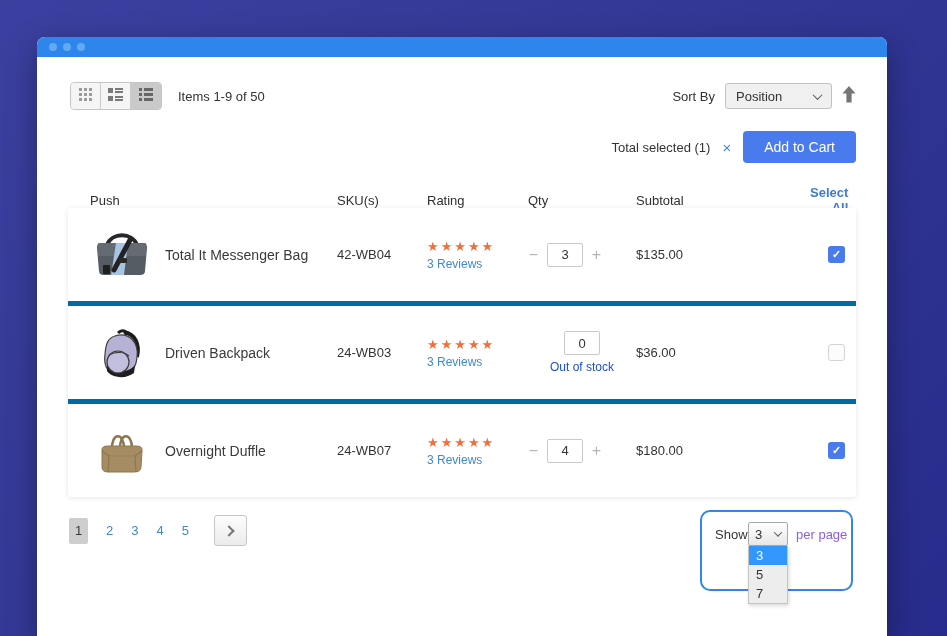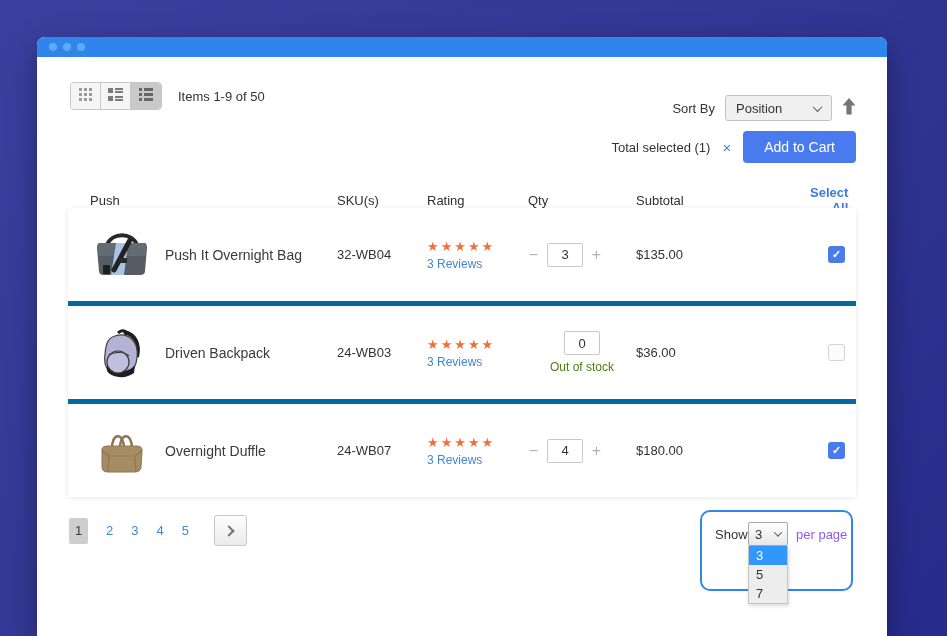--- a/index.html
+++ b/index.html
@@ -22,21 +22,21 @@
   .view-switcher { position:absolute; left:33px; top:45px; display:flex;
                    border:1px solid #c6c6c6; border-radius:4px; overflow:hidden;
                    background:#f5f5f5; }
   .vs-seg { width:30px; height:26px; display:flex; align-items:center; justify-content:center;
             background:#f5f5f5; border:none; border-right:1px solid #c9c9c9; cursor:pointer; }
   .vs-seg:last-child { border-right:none; }
   .vs-seg.selected { background:#c9c9c9; }
 
   .items-count { position:absolute; left:141px; top:52px; font-size:13px; color:#333; }
 
-  .sort-group { position:absolute; right:31px; top:46px; display:flex; align-items:center; gap:10px;margin-top:12px; }
+  .sort-group { position:absolute; right:31px; top:46px; display:flex; align-items:center; gap:10px; }
   .sort-label { font-size:13px; color:#333; }
   .select { display:flex; align-items:center; justify-content:space-between;
             border:1px solid #c2c2c2; border-radius:3px; background:#f0f0f0;
             font-size:13px; color:#333; cursor:pointer; }
   .sort-select { width:107px; height:26px; padding:4px 10px;justify-content:space-between; }
   .chev { width:7px; height:7px; border-right:1.5px solid #555; border-bottom:1.5px solid #555;
           transform:rotate(45deg) translate(-1px,-1px); display:inline-block; }
   .sort-dir { display:inline-flex; cursor:pointer; }
 
   
@@ -67,21 +67,21 @@
   .c-sku { font-size:13px; color:#333; }
   .c-rating { display:flex; flex-direction:column; gap:3px; }
   .stars { color:#f0703d; font-size:13px; letter-spacing:2px; }
   .reviews { color:#4187d3; font-size:12px; text-decoration:none; cursor:pointer; }
   .c-qty { display:flex; align-items:center; }
   .c-qty.stacked { flex-direction:column; justify-content:center; gap:5px; }
   .step { color:#b3b3b3; font-size:16px; width:11px; text-align:center; cursor:pointer; user-select:none; }
   .qty-input { width:36px; height:24px; border:1px solid #c9c9c9; border-radius:2px;
                text-align:center; font-size:13px; color:#333; font-family:inherit; margin:0 8px; }
   .c-qty.stacked .qty-input { margin:0; }
-  .oos { font-size:12px; color:#4d7c0f; }
+  .oos { font-size:12px; color:#1d4ed8; }
   .c-sub { font-size:13px; color:#333; }
   .c-check { display:flex; justify-content:flex-end; padding-right:11px; }
   .checkbox { width:17px; height:17px; border-radius:3px; display:flex;
               align-items:center; justify-content:center; cursor:pointer; }
   .checkbox.checked { background:#497bec; }
   .checkbox.checked span { color:#fff; font-size:11px; font-weight:bold; }
   .checkbox.unchecked { background:#fcfcfc; border:1px solid #d4d4d4; }
 
   
   .pagination { position:absolute; left:32px; top:478px; display:flex; align-items:center; }
@@ -210,22 +210,22 @@
           <svg width="58" height="54" viewBox="0 0 58 54">
             <path d="M14 17 C19 4 39 4 44 17" stroke="#26282b" stroke-width="4" fill="none"></path>
             <path d="M7 15 L51 15 Q54 15 54 20 L52 43 Q52 47 47 47 L11 47 Q6 47 6 43 L4 20 Q4 15 7 15 Z" fill="#565c63"></path>
             <rect x="5" y="15" width="48" height="13" rx="2" fill="#656b72"></rect>
             <polygon points="23,15 35,15 31,47 18,47" fill="#a9c3e3"></polygon>
             <path d="M37 12 L21 42" stroke="#222" stroke-width="5" stroke-linecap="round"></path>
             <rect x="10" y="37" width="7" height="9" rx="1" fill="#1f1f1f"></rect>
             <rect x="26" y="30" width="8" height="5" rx="1" fill="#2a2a2a"></rect>
           </svg>
         </div>
-        <div class="cell c-name">Push It Overnight Bag</div>
-        <div class="cell c-sku">32-WB04</div>
+        <div class="cell c-name">Total It Messenger Bag</div>
+        <div class="cell c-sku">42-WB04</div>
         <div class="cell c-rating">
           <span class="stars">★★★★★</span>
           <a class="reviews">3 Reviews</a>
         </div>
         <div class="cell c-qty">
           <span class="step">−</span>
           <input class="qty-input" value="3" style="">
           <span class="step">+</span>
         </div>
         <div class="cell c-sub">$135.00</div>

